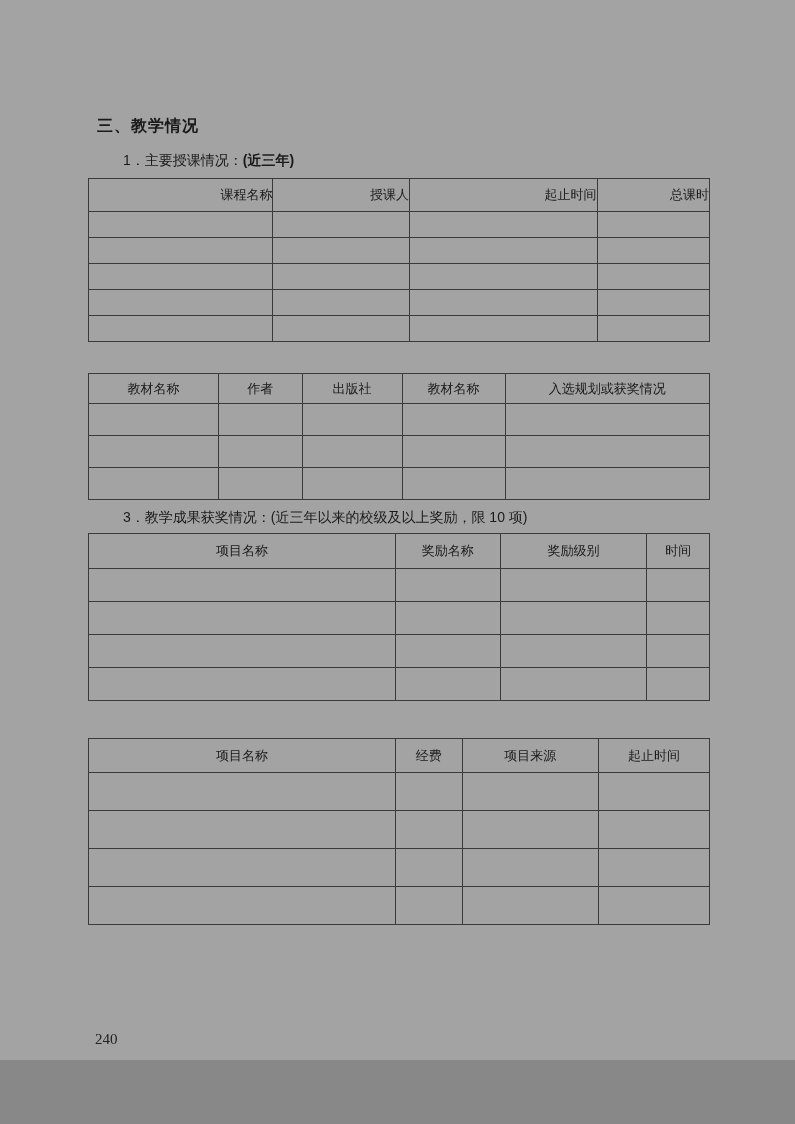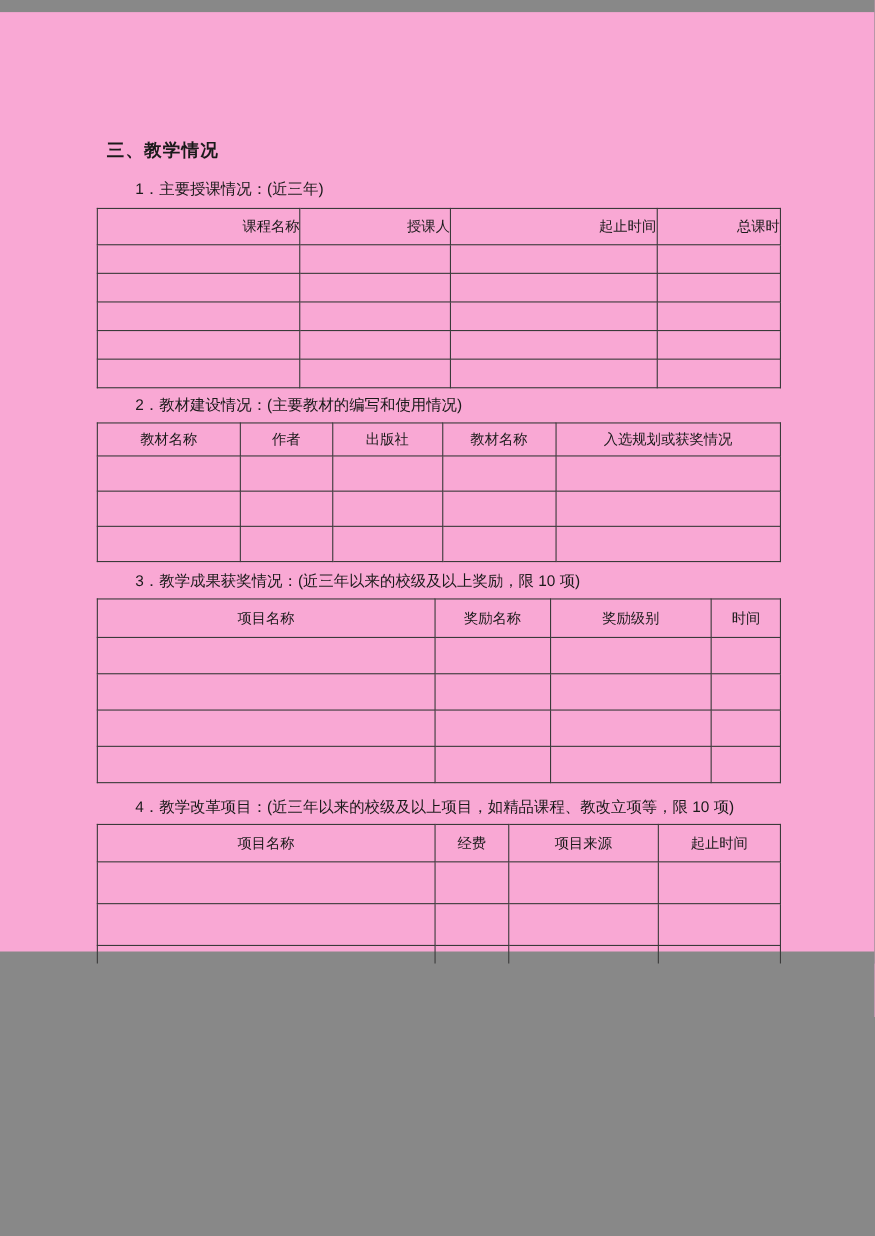--- a/index.html
+++ b/index.html
@@ -1,42 +1,42 @@
 <!DOCTYPE html>
 <html><head>
 <meta charset="utf-8">
 <style>
   * { margin: 0; padding: 0; box-sizing: border-box; }
   html, body { background: #888; }
   .page {
     position: relative;
     width: 795px;
-    height: 854px;
-    margin: 11px auto;
-    background: #f9a8d4;
+    height: 1060px;
+    margin: 0 auto;
+    background: #a3a3a3;
     font-family: "Liberation Sans", "DejaVu Sans", sans-serif;
     color: #1a1a1a;
   }
   .doc-title {
     position: absolute;
     left: 97px;
     top: 116px;
     font-size: 16px;
     font-weight: bold;
     letter-spacing: 1px;
   }
   .sub-heading {
     position: absolute;
     left: 123px;
     font-size: 14px;
     white-space: nowrap;
   }
   .sub-heading .lbl { font-weight: normal; }
   .sub-heading .note { font-weight: normal; }
-  .sub-heading .note.bold-note { font-weight: normal; }
+  .sub-heading .note.bold-note { font-weight: bold; }
   .sub1 { top: 152px; }
   .sub2 { top: 349px; }
   .sub3 { top: 509px; }
   .sub4 { top: 714px; }
 
   table.form {
     position: absolute;
     left: 88px;
     width: 622px;
     border-collapse: collapse;
@@ -126,23 +126,20 @@
         </tr>
         <tr>
           <td></td>
           <td></td>
           <td></td>
           <td></td>
         </tr>
       </tbody>
   </table>
 
-  <div class="sub-heading sub2">
-    <span class="lbl">2．教材建设情况：</span><span class="note bold-note">(主要教材的编写和使用情况)</span>
-  </div>
   <table class="form t2">
     <colgroup>
       <col style="width:20.9%">
         <col style="width:13.5%">
         <col style="width:16.1%">
         <col style="width:16.6%">
         <col style="width:32.9%">
     </colgroup>
     <thead>
       <tr>
@@ -217,23 +214,20 @@
         </tr>
         <tr>
           <td></td>
           <td></td>
           <td></td>
           <td></td>
         </tr>
       </tbody>
   </table>
 
-  <div class="sub-heading sub4">
-    <span class="lbl">4．教学改革项目：</span><span class="note">(近三年以来的校级及以上项目，如精品课程、教改立项等，限 10 项)</span>
-  </div>
   <table class="form t4">
     <colgroup>
       <col style="width:49.4%">
         <col style="width:10.8%">
         <col style="width:21.9%">
         <col style="width:17.9%">
     </colgroup>
     <thead>
       <tr>
         <th>项目名称</th>

